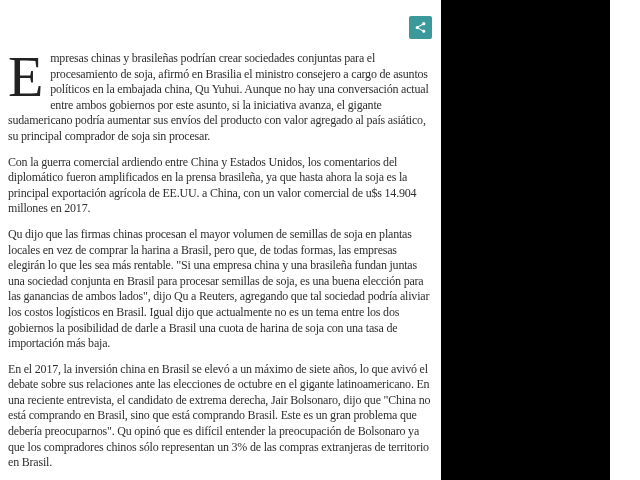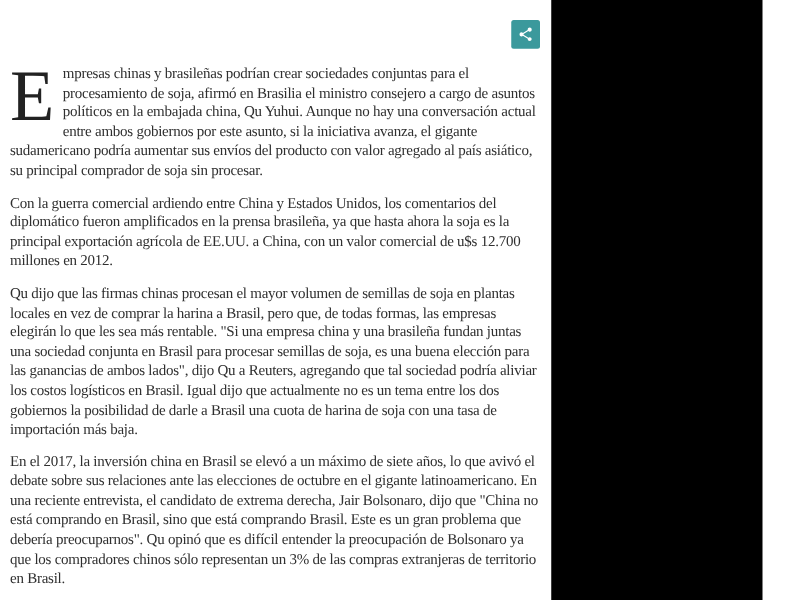--- a/index.html
+++ b/index.html
@@ -37,21 +37,21 @@
   <div class="content">
 
     <button class="share-btn" title="">
       <svg viewBox="0 0 24 24">
         <path fill="#ffffff" d="M18 16.08c-.76 0-1.44.3-1.96.77L8.91 12.7c.05-.23.09-.46.09-.7s-.04-.47-.09-.7l7.05-4.11c.54.5 1.25.81 2.04.81 1.66 0 3-1.34 3-3s-1.34-3-3-3-3 1.34-3 3c0 .24.04.47.09.7L8.04 9.81C7.5 9.31 6.79 9 6 9c-1.66 0-3 1.34-3 3s1.34 3 3 3c.79 0 1.5-.31 2.04-.81l7.12 4.16c-.05.21-.08.43-.08.65 0 1.61 1.31 2.92 2.92 2.92s2.92-1.31 2.92-2.92-1.31-2.92-2.92-2.92z"></path>
       </svg>
     </button>
 
     <article>
       <p><span class="dropcap">E</span><span>mpresas chinas y brasileñas podrían crear sociedades conjuntas para el procesamiento de soja, afirmó en Brasilia el ministro consejero a cargo de asuntos políticos en la embajada china, Qu Yuhui. Aunque no hay una conversación actual entre ambos gobiernos por este asunto, si la iniciativa avanza, el gigante sudamericano podría aumentar sus envíos del producto con valor agregado al país asiático, su principal comprador de soja sin procesar.</span></p>
-      <p>Con la guerra comercial ardiendo entre China y Estados Unidos, los comentarios del diplomático fueron amplificados en la prensa brasileña, ya que hasta ahora la soja es la principal exportación agrícola de EE.UU. a China, con un valor comercial de u$s 12.700 millones en 2012.</p>
+      <p>Con la guerra comercial ardiendo entre China y Estados Unidos, los comentarios del diplomático fueron amplificados en la prensa brasileña, ya que hasta ahora la soja es la principal exportación agrícola de EE.UU. a China, con un valor comercial de u$s 14.904 millones en 2017.</p>
       <p>Qu dijo que las firmas chinas procesan el mayor volumen de semillas de soja en plantas locales en vez de comprar la harina a Brasil, pero que, de todas formas, las empresas elegirán lo que les sea más rentable. "Si una empresa china y una brasileña fundan juntas una sociedad conjunta en Brasil para procesar semillas de soja, es una buena elección para las ganancias de ambos lados", dijo Qu a Reuters, agregando que tal sociedad podría aliviar los costos logísticos en Brasil. Igual dijo que actualmente no es un tema entre los dos gobiernos la posibilidad de darle a Brasil una cuota de harina de soja con una tasa de importación más baja.</p>
       <p>En el 2017, la inversión china en Brasil se elevó a un máximo de siete años, lo que avivó el debate sobre sus relaciones ante las elecciones de octubre en el gigante latinoamericano. En una reciente entrevista, el candidato de extrema derecha, Jair Bolsonaro, dijo que "China no está comprando en Brasil, sino que está comprando Brasil. Este es un gran problema que debería preocuparnos". Qu opinó que es difícil entender la preocupación de Bolsonaro ya que los compradores chinos sólo representan un 3% de las compras extranjeras de territorio en Brasil.</p>
     </article>
 
   </div>
 
   <div class="black-panel"></div>
 </div>
 
 </body></html>

